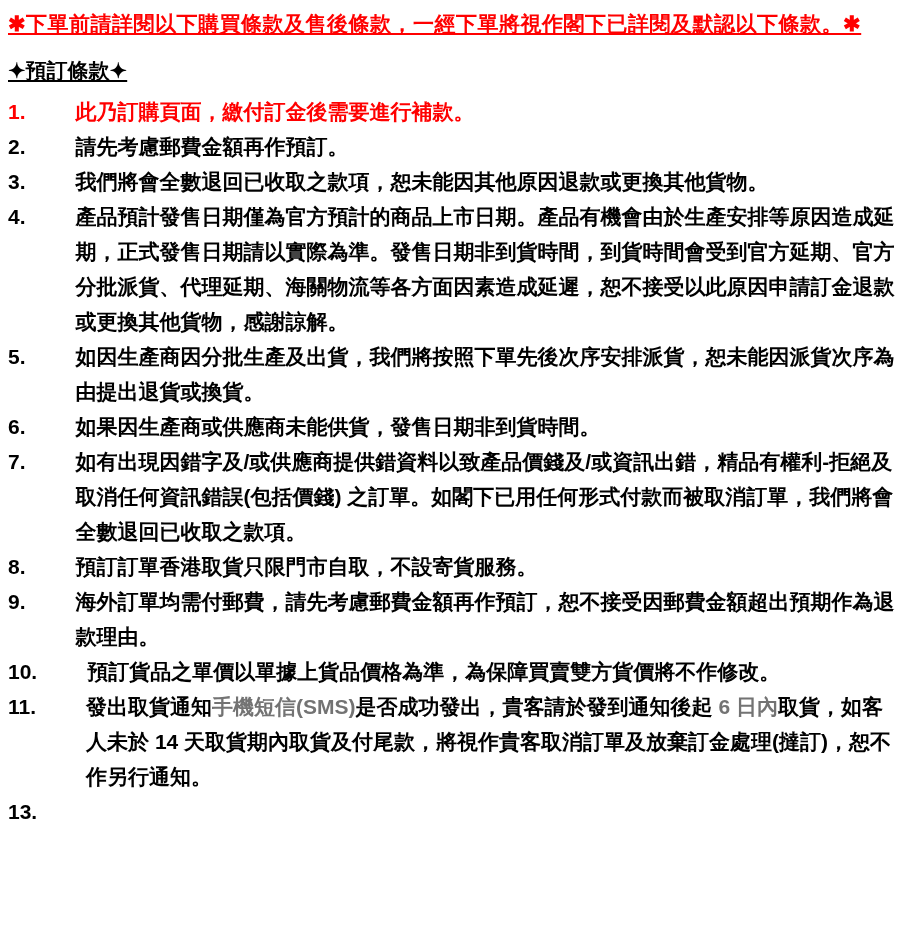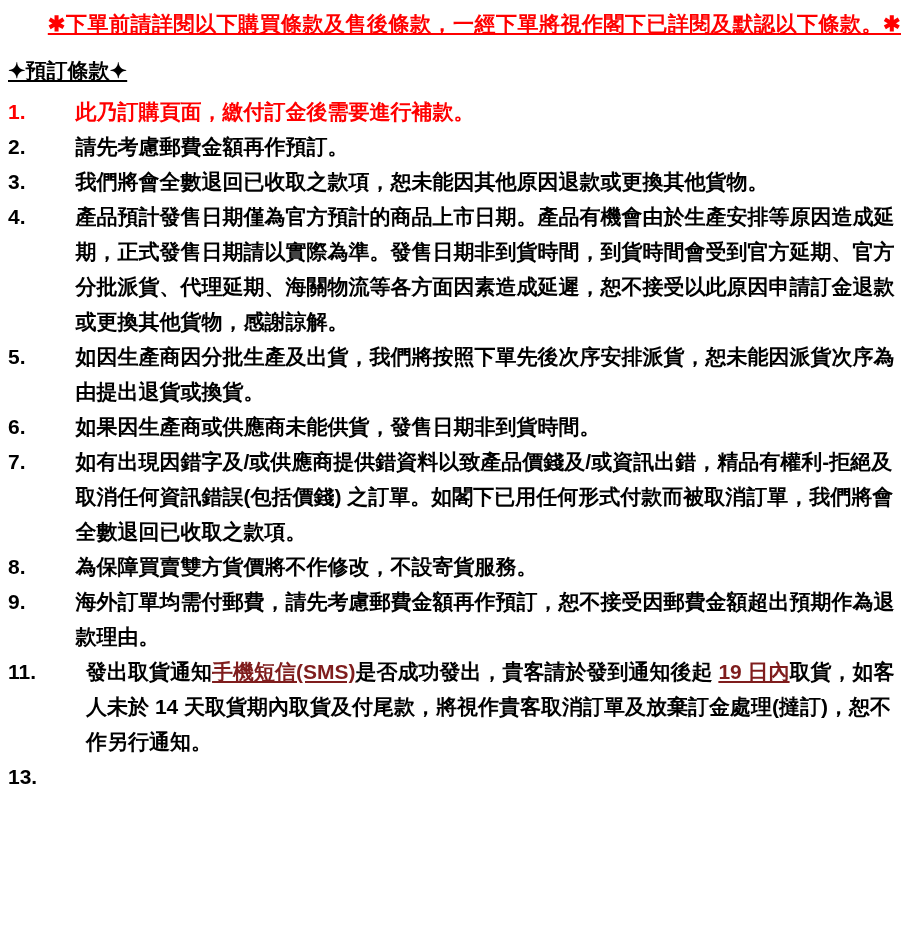--- a/index.html
+++ b/index.html
@@ -18,21 +18,20 @@
     font-size: 21px;
     color: #000000;
     -webkit-font-smoothing: antialiased;
   }
   .notice {
     color: #ff0000;
     text-decoration: underline;
     line-height: 30px;
     margin-bottom: 17px;
     letter-spacing: 0.5px;
-    text-align: right;
   }
   .heading-row {
     margin-bottom: 8px;
     line-height: 30px;
   }
   .heading-row .heading {
     text-decoration: underline;
   }
   .terms-list {
     display: block;
@@ -49,22 +48,21 @@
   }
   .term-text {
     flex: 1 1 auto;
     min-width: 0;
     margin-left: 41px;
   }
   .term.red, .term.red .term-num, .term.red .term-text {
     color: #ff0000;
   }
   .red-underline {
-    color: #7f1d1d;
-    text-decoration: underline;
+    color: #737373;
   }
 </style>
 </head>
 <body>
 
 <div class="notice">✱下單前請詳閱以下購買條款及售後條款，一經下單將視作閣下已詳閱及默認以下條款。✱</div>
 
 <div class="heading-row">
   <span class="heading">✦預訂條款✦</span>
 </div>
@@ -93,27 +91,31 @@
     <div class="term">
       <span class="term-num">6.</span>
       <div class="term-text"><span>如果因生產商或供應商未能供貨，發售日期非到貨時間。</span></div>
     </div>
     <div class="term">
       <span class="term-num">7.</span>
       <div class="term-text"><span>如有出現因錯字及/或供應商提供錯資料以致產品價錢及/或資訊出錯，精品有權利-拒絕及取消任何資訊錯誤(包括價錢) 之訂單。如閣下已用任何形式付款而被取消訂單，我們將會全數退回已收取之款項。</span></div>
     </div>
     <div class="term">
       <span class="term-num">8.</span>
-      <div class="term-text"><span>為保障買賣雙方貨價將不作修改，不設寄貨服務。</span></div>
+      <div class="term-text"><span>預訂訂單香港取貨只限門市自取，不設寄貨服務。</span></div>
     </div>
     <div class="term">
       <span class="term-num">9.</span>
       <div class="term-text"><span>海外訂單均需付郵費，請先考慮郵費金額再作預訂，恕不接受因郵費金額超出預期作為退款理由。</span></div>
     </div>
     <div class="term">
+      <span class="term-num">10.</span>
+      <div class="term-text"><span>預訂貨品之單價以單據上貨品價格為準，為保障買賣雙方貨價將不作修改。</span></div>
+    </div>
+    <div class="term">
       <span class="term-num">11.</span>
-      <div class="term-text"><span>發出取貨通知</span><span class="red-underline">手機短信(SMS)</span><span>是否成功發出，貴客請於發到通知後起 </span><span class="red-underline">19 日內</span><span>取貨，如客人未於 14 天取貨期內取貨及付尾款，將視作貴客取消訂單及放棄訂金處理(撻訂)，恕不作另行通知。</span></div>
+      <div class="term-text"><span>發出取貨通知</span><span class="red-underline">手機短信(SMS)</span><span>是否成功發出，貴客請於發到通知後起 </span><span class="red-underline">6 日內</span><span>取貨，如客人未於 14 天取貨期內取貨及付尾款，將視作貴客取消訂單及放棄訂金處理(撻訂)，恕不作另行通知。</span></div>
     </div>
     <div class="term">
       <span class="term-num">13.</span>
       <div class="term-text"></div>
     </div>
   </div>
 
 </body></html>

